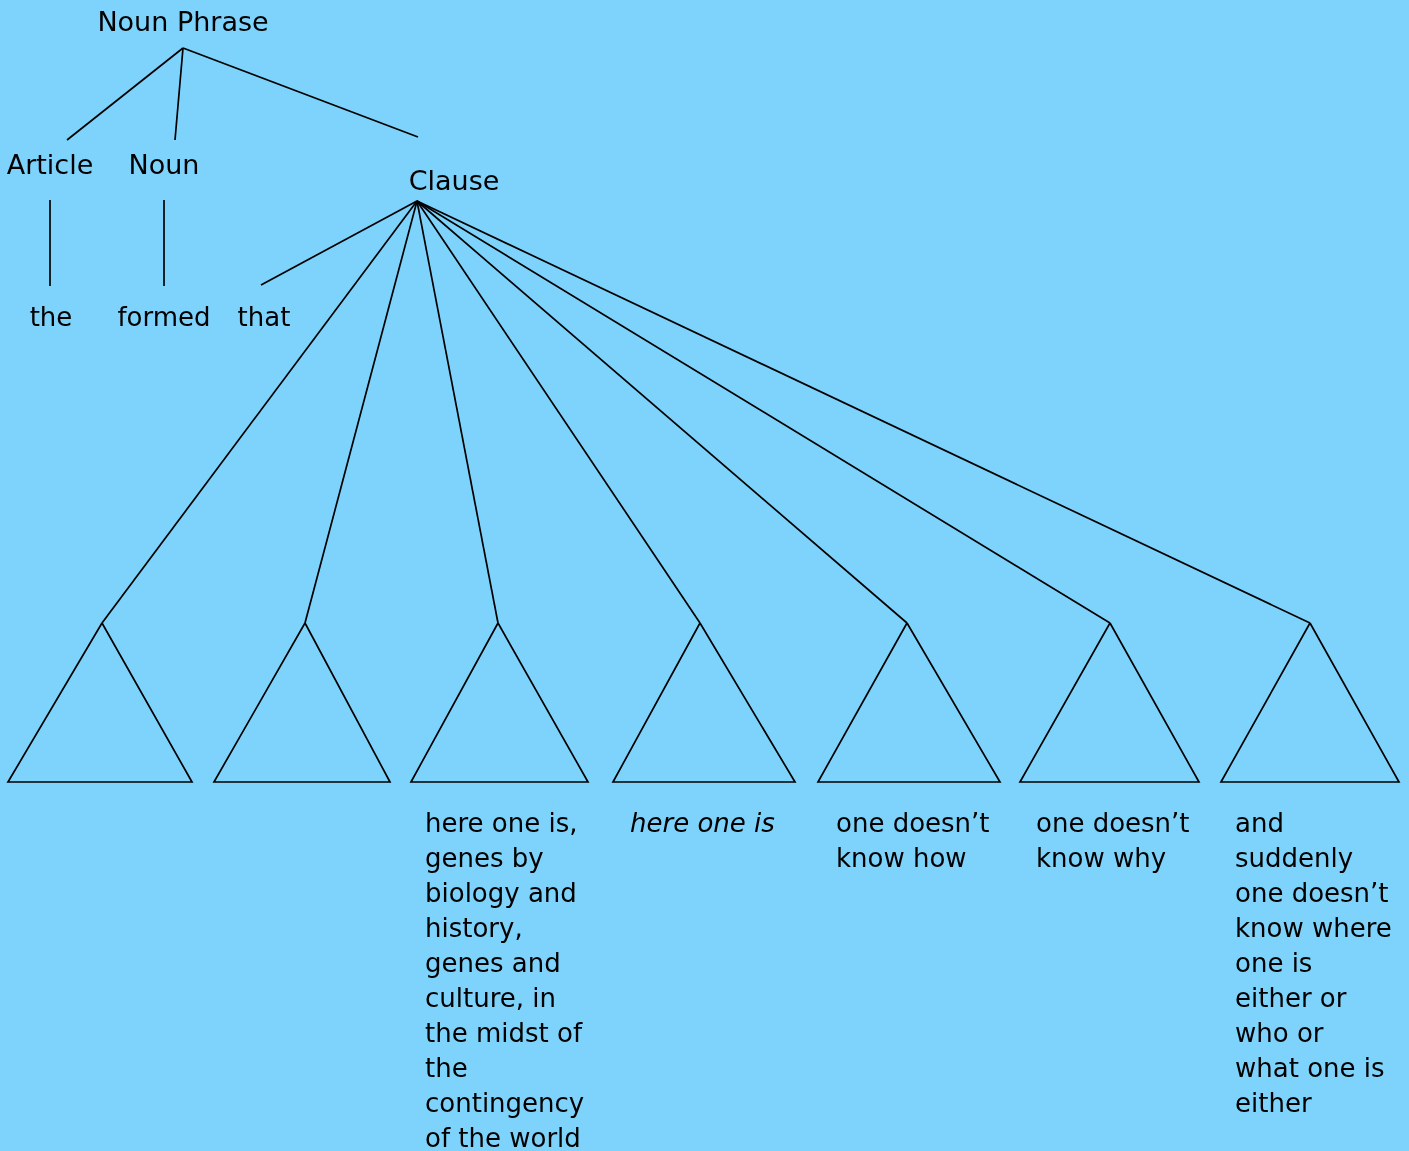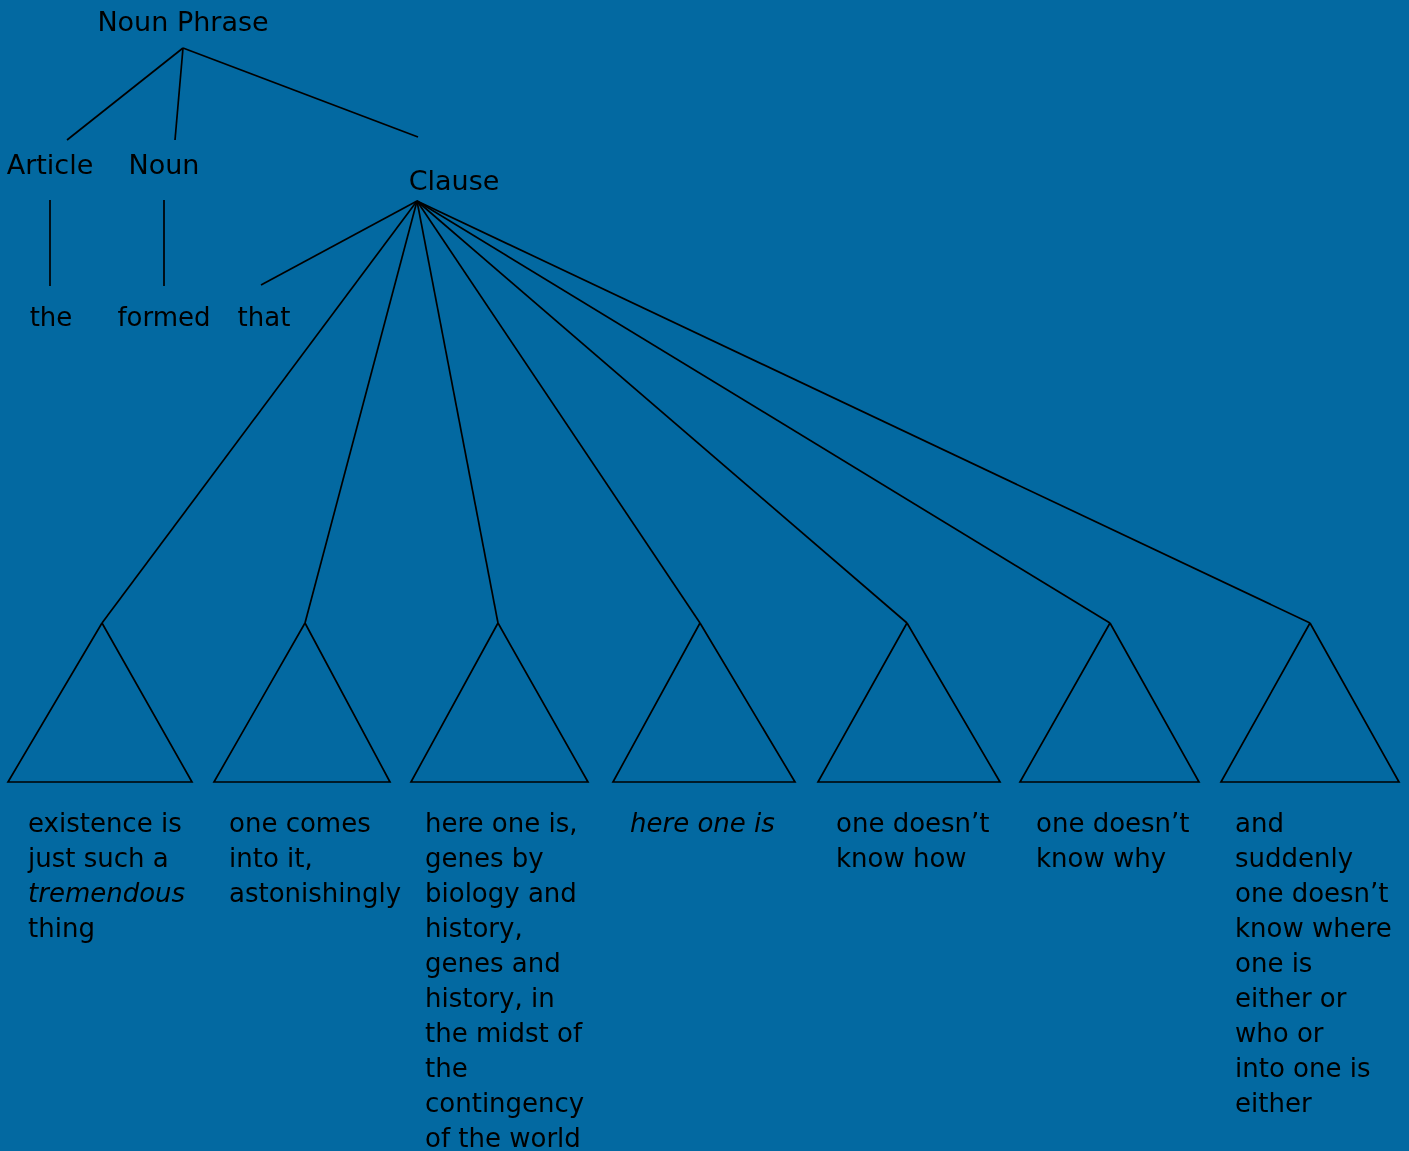--- a/index.html
+++ b/index.html
@@ -4,21 +4,21 @@
 <style>
   html, body {
     margin: 0;
     padding: 0;
     background: #ffffff;
   }
   #canvas {
     position: relative;
     width: 1409px;
     height: 1151px;
-    background: #0369a1;
+    background: #7dd3fc;
     font-family: "DejaVu Sans", "Liberation Sans", sans-serif;
     color: #000000;
     overflow: hidden;
   }
   svg.tree-lines {
     position: absolute;
     left: 0;
     top: 0;
     width: 1409px;
     height: 1151px;
@@ -106,40 +106,29 @@
   <div class="node-label" style="left:164px; top:148px;">Noun</div>
 
   <div class="node-label" style="left:418px; top:164px;margin-left:36px;">Clause</div>
 
   <div class="leaf-word" style="left:51px; top:301px;">the</div>
 
   <div class="leaf-word" style="left:164px; top:301px;">formed</div>
 
   <div class="leaf-word" style="left:264px; top:301px;">that</div>
 
-  <div class="phrase-block" id="block-c1" style="left:28px; top:806px; width:170px;">
-      <div>existence is</div>
-      <div>just such a</div>
-      <div class="ital">tremendous</div>
-      <div>thing</div>
-    </div>
 
-  <div class="phrase-block" id="block-c2" style="left:229px; top:806px; width:175px;">
-      <div>one comes</div>
-      <div>into it,</div>
-      <div>astonishingly</div>
-    </div>
 
   <div class="phrase-block" id="block-c3" style="left:425px; top:806px; width:165px;">
       <div>here one is,</div>
       <div>genes by</div>
       <div>biology and</div>
       <div>history,</div>
       <div>genes and</div>
-      <div>history, in</div>
+      <div>culture, in</div>
       <div>the midst of</div>
       <div>the</div>
       <div>contingency</div>
       <div>of the world</div>
     </div>
 
   <div class="phrase-block" id="block-c4" style="left:630px; top:806px; width:170px;font-style:italic;">
       <div>here one is</div>
     </div>
 
@@ -154,17 +143,17 @@
     </div>
 
   <div class="phrase-block" id="block-c7" style="left:1235px; top:806px; width:165px;">
       <div>and</div>
       <div>suddenly</div>
       <div>one doesn’t</div>
       <div>know where</div>
       <div>one is</div>
       <div>either or</div>
       <div>who or</div>
-      <div>into one is</div>
+      <div>what one is</div>
       <div>either</div>
     </div>
 
 </div>
 
 </body></html>

